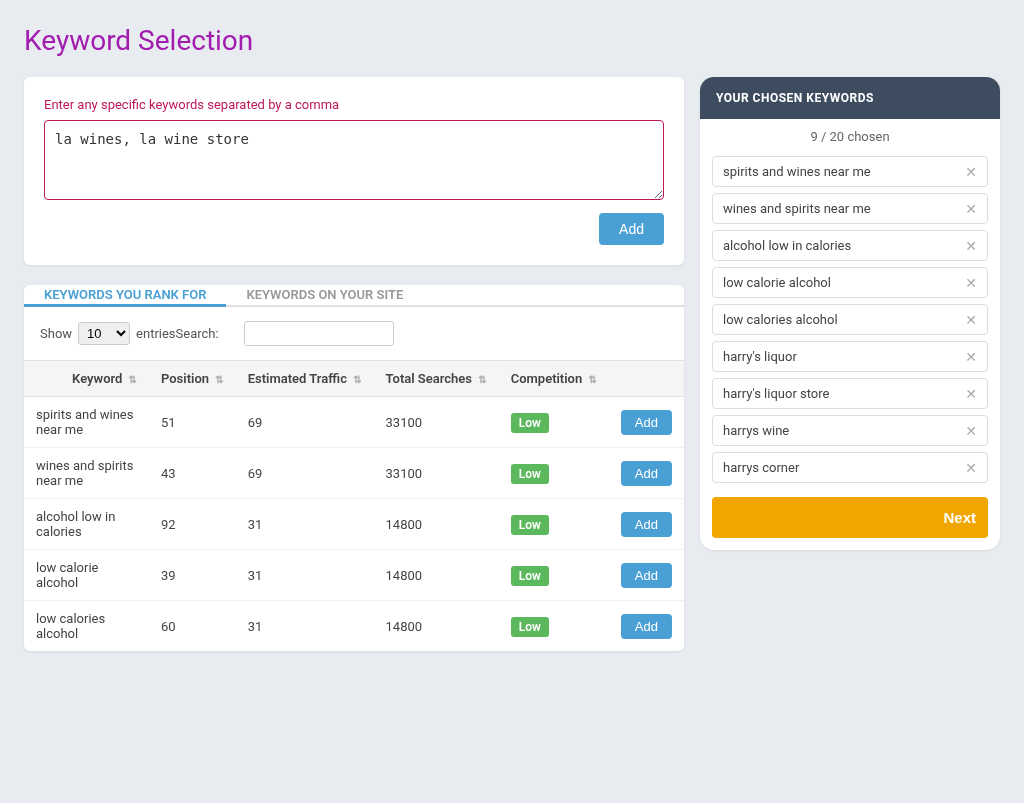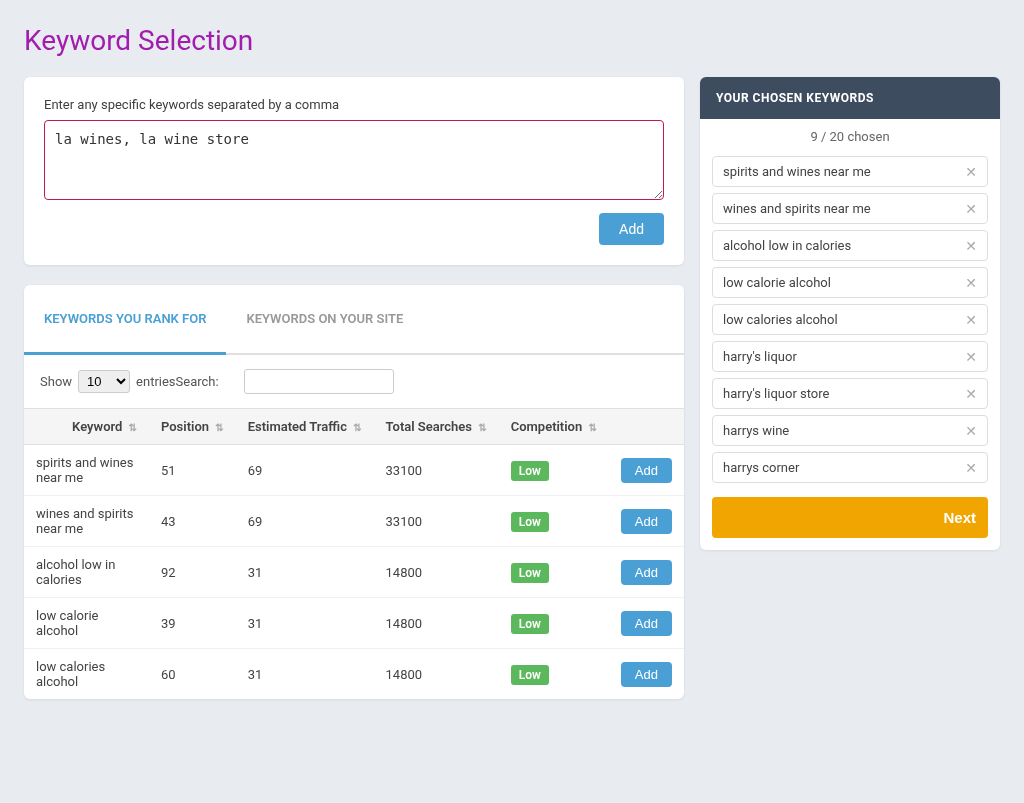--- a/index.html
+++ b/index.html
@@ -31,21 +31,21 @@
     
     .input-card {
       background: #fff;
       border-radius: 6px;
       padding: 20px;
       margin-bottom: 20px;
       box-shadow: 0 1px 3px rgba(0,0,0,0.08);
     }
     .input-card label {
       display: block;
-      color: #404040;
+      color: #be185d;
       font-size: 13px;
       margin-bottom: 8px;
     }
     .input-card textarea {
       width: 100%;
       border: 1px solid #be185d;
       border-radius: 4px;
       padding: 10px;
       font-size: 14px;
       resize: vertical;
@@ -73,21 +73,21 @@
       background: #fff;
       border-radius: 6px;
       box-shadow: 0 1px 3px rgba(0,0,0,0.08);
       overflow: hidden;
     }
     .tabs-header {
       display: flex;
       border-bottom: 2px solid #e0e0e0;
     }
     .tab {
-      padding: 26px 20px;
+      padding: 2px 20px;
       font-size: 13px;
       cursor: pointer;
       font-weight: 600;
       color: #999;
       border-bottom: 3px solid transparent;
       margin-bottom: -2px;
     }
     .tab.active {
       color: #4a9fd4;
       border-bottom: 3px solid #4a9fd4;
@@ -174,21 +174,21 @@
       border: none;
       border-radius: 4px;
       padding: 5px 14px;
       font-size: 13px;
       cursor: pointer;
     }
 
     
     .chosen-keywords-card {
       background: #fff;
-      border-radius: 6px;
+      border-radius: 14px;
       box-shadow: 0 1px 3px rgba(0,0,0,0.08);
       overflow: hidden;
     }
     .chosen-header {
       background: #3d4c5e;
       color: #fff;
       padding: 14px 16px;
       font-size: 12px;
       font-weight: 700;
       letter-spacing: 0.5px;

